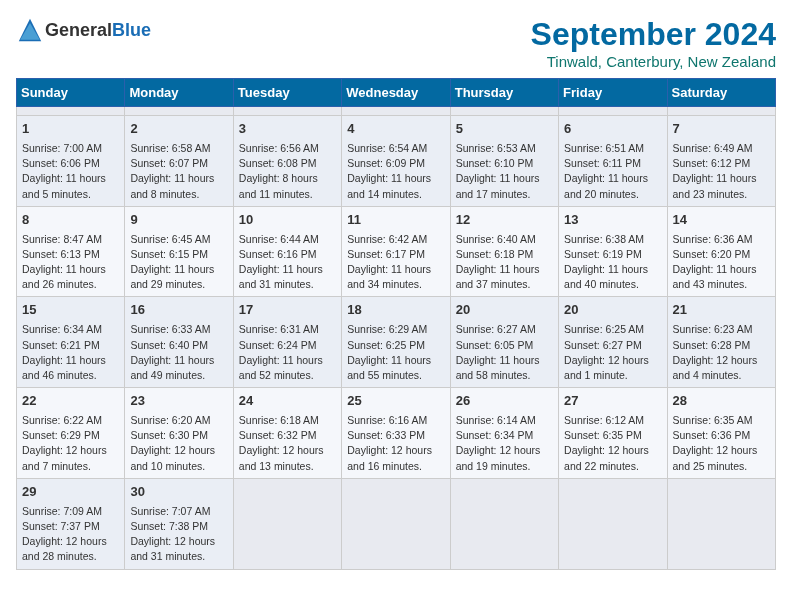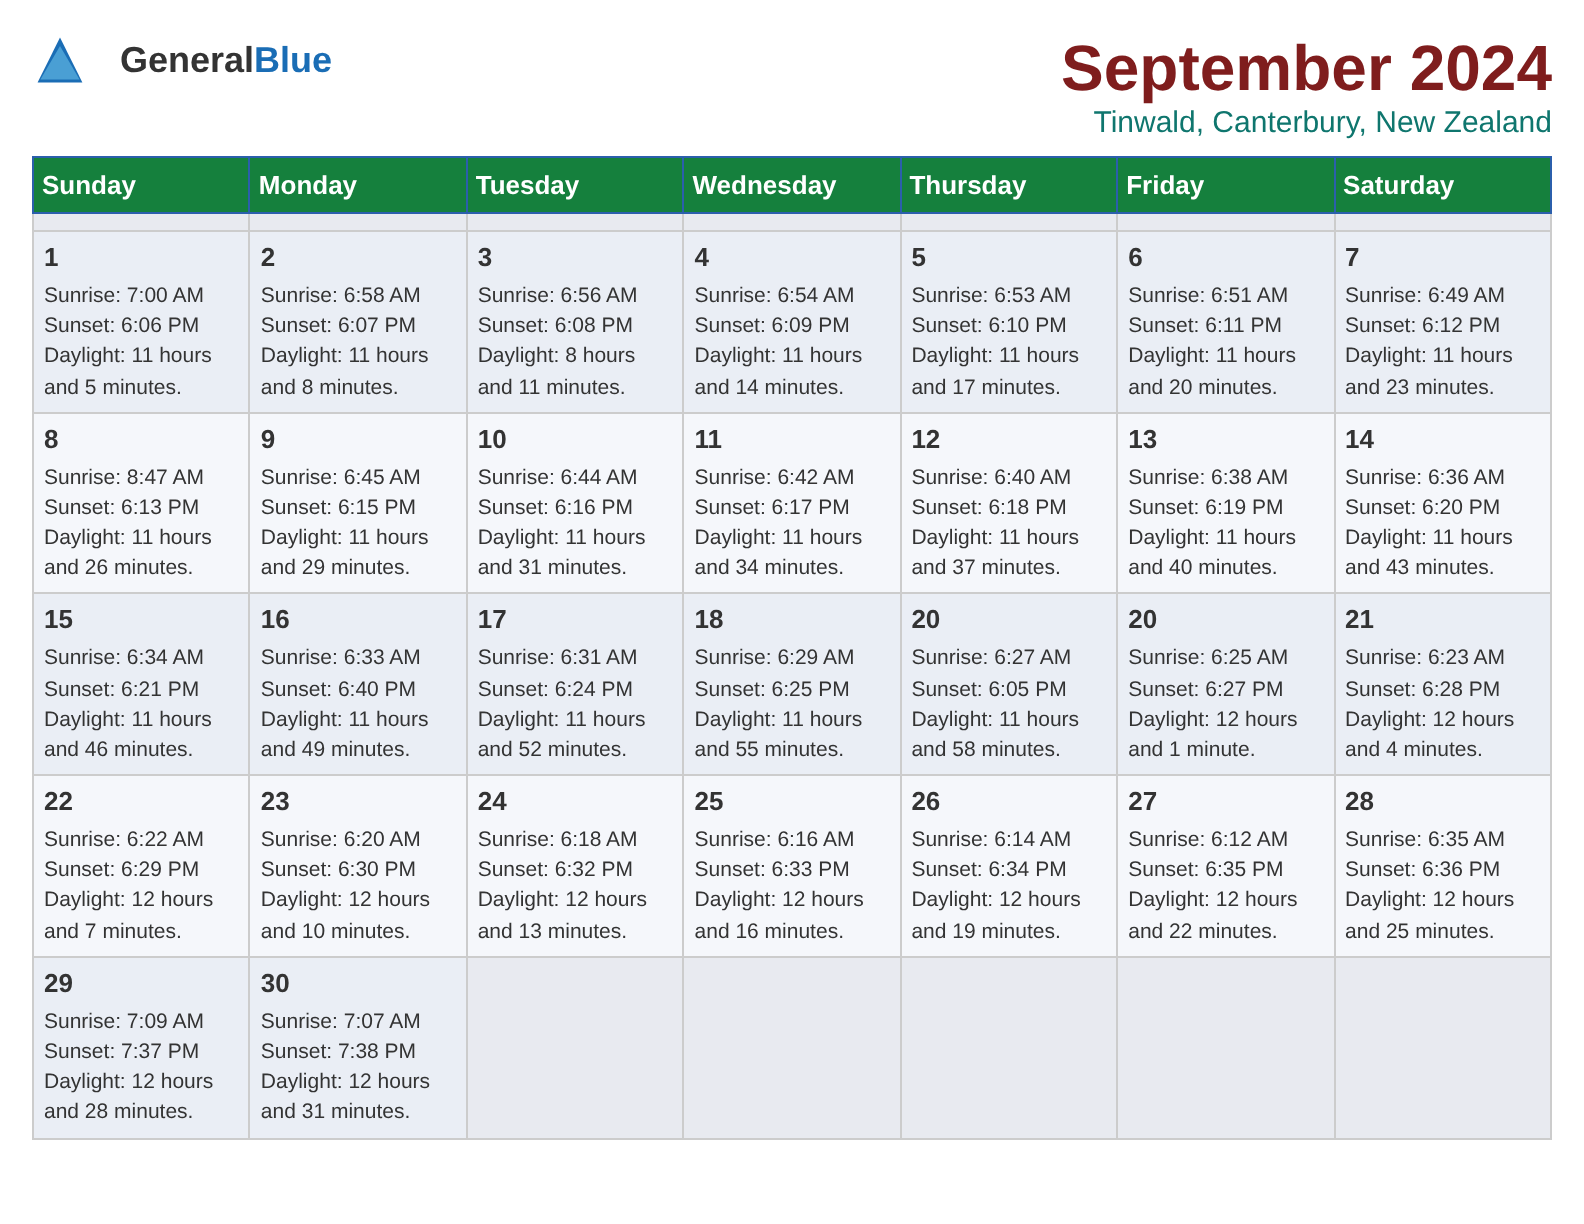--- a/index.html
+++ b/index.html
@@ -12,21 +12,21 @@
     }
     .header {
       display: flex;
       justify-content: space-between;
       align-items: flex-start;
       margin-bottom: 8px;
     }
     .logo {
       display: flex;
       align-items: center;
-      gap: 16px;
+      gap: 1px;
     }
     .logo-text-general {
       font-size: 18px;
       font-weight: bold;
       color: #333;
     }
     .logo-text-blue {
       font-size: 18px;
       font-weight: bold;
       color: #1a6db5;
@@ -34,33 +34,33 @@
     .logo-icon {
       width: 28px;
       height: 28px;
     }
     .title-block {
       text-align: right;
     }
     .title-month {
       font-size: 32px;
       font-weight: bold;
-      color: #7f1d1d;
+      color: #0369a1;
     }
     .title-location {
       font-size: 15px;
       color: #0f766e;
     }
     table {
       width: 100%;
       border-collapse: collapse;
       font-size: 10.5px;
     }
     thead tr th {
-      background-color: #15803d;
+      background-color: #0369a1;
       color: #fff;
       padding: 6px 4px;
       text-align: left;
       font-size: 13px;
       font-weight: bold;
       border: 1px solid #2b5fac;
     }
     tbody tr td {
       border: 1px solid #ccc;
       padding: 4px 5px;

